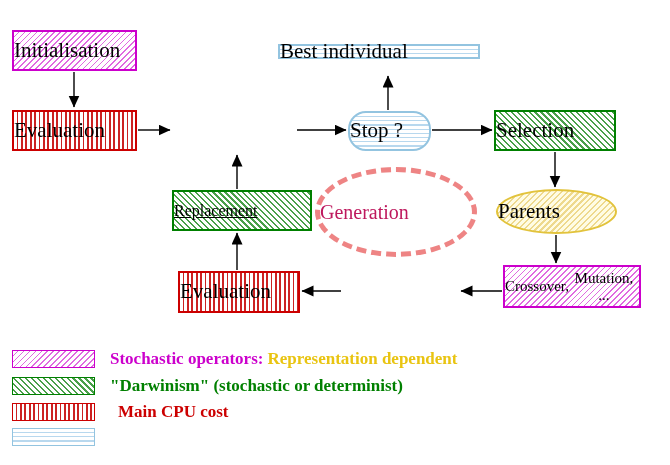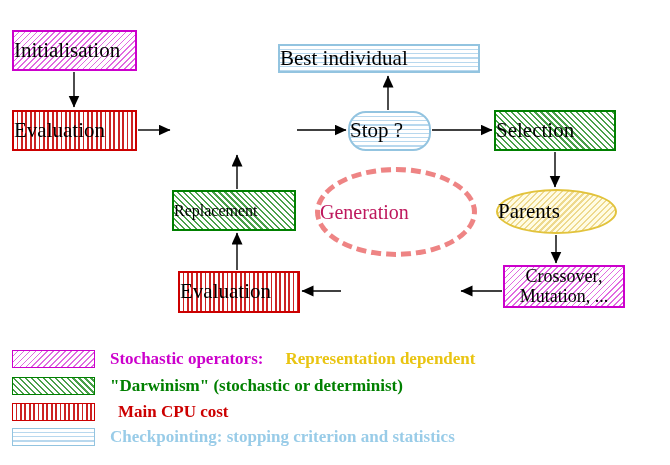--- a/index.html
+++ b/index.html
@@ -33,42 +33,42 @@
   }
   .ellipse-yellow {
     border:2px solid #e2c33c; border-radius:50%;
     background:repeating-linear-gradient(135deg,#fffce4 0,#fffce4 2.6px,#eed98e 2.6px,#eed98e 4.2px);
   }
 
   
   #init        { left:12px;  top:30px;  width:125px; height:41px; }
   #eval-top    { left:12px;  top:110px; width:125px; height:41px; }
   #population  { left:172px; top:108px; width:125px; height:45px; }
-  #best        { left:278px; top:44px;  width:202px; height:29px; }
+  #best        { left:278px; top:44px;  width:202px; height:15px; }
   #stop        { left:348px; top:111px; width:83px;  height:40px; border-radius:18px; }
   #selection   { left:494px; top:110px; width:122px; height:41px; }
   #parents     { left:496px; top:189px; width:121px; height:45px; }
-  #crossover   { left:503px; top:265px; width:122px; height:43px; font-size:18px; flex-direction:column; }
+  #crossover   { left:503px; top:265px; width:138px; height:43px; font-size:15px; }
   #offspring   { left:342px; top:267px; width:117px; height:47px; }
   #eval-bottom { left:178px; top:271px; width:122px; height:42px; }
-  #replacement { left:172px; top:190px; width:124px; height:41px; font-size:16px; }
+  #replacement { left:172px; top:190px; width:140px; height:41px; font-size:16px;text-decoration:underline; }
   #generation  {
     left:315px; top:167px; width:162px; height:90px;
     border:5px dashed #ee8484; border-radius:50%;
     color:#be185d; font-size:20px; background:transparent;
   }
 
   
   .legend-swatch { position:absolute; left:12px; width:83px; height:18px; box-sizing:border-box; }
   .legend-swatch.hatch-magenta, .legend-swatch.hatch-green,
   .legend-swatch.stripe-red, .legend-swatch.stripe-cyan { border-width:1px; }
   #lsw1 { top:350px; } #lsw2 { top:377px; } #lsw3 { top:403px; } #lsw4 { top:428px; }
   .legend-label { position:absolute; left:110px; font-weight:bold; font-size:17px; white-space:nowrap; }
   #ll1 { top:349px; } #ll2 { top:376px; } #ll3 { top:402px; } #ll4 { top:427px; }
-  .c-magenta { color:#cc00cc;margin-top:8px; } .c-gold { color:#e9c411; margin-left:22px; }
+  .c-magenta { color:#cc00cc;margin-top:8px; } .c-gold { color:#e9c411; margin-left:4px; }
   .c-green { color:#008000; } .c-red { color:#cc0000;margin-left:8px; } .c-cyan { color:#99cce8; }
 </style>
 </head>
 <body>
 
 <div class="canvas">
 
   <svg class="arrows" viewBox="0 0 670 465" xmlns="http://www.w3.org/2000/svg">
     <defs>
       <marker id="ah" markerUnits="userSpaceOnUse" markerWidth="14" markerHeight="12" refX="11.5" refY="5.5" orient="auto">
@@ -142,17 +142,14 @@
   <div class="legend-label c-green" id="ll2">
     <span>"Darwinism" (stochastic or determinist)</span>
   </div>
 
   <div class="legend-swatch stripe-red" id="lsw3"></div>
   <div class="legend-label c-red" id="ll3">
     <span>Main CPU cost</span>
   </div>
 
   <div class="legend-swatch stripe-cyan" id="lsw4"></div>
-  <div class="legend-label c-cyan" id="ll4">
-    <span>Checkpointing: stopping criterion and statistics</span>
-  </div>
 
 </div>
 
 </body></html>

